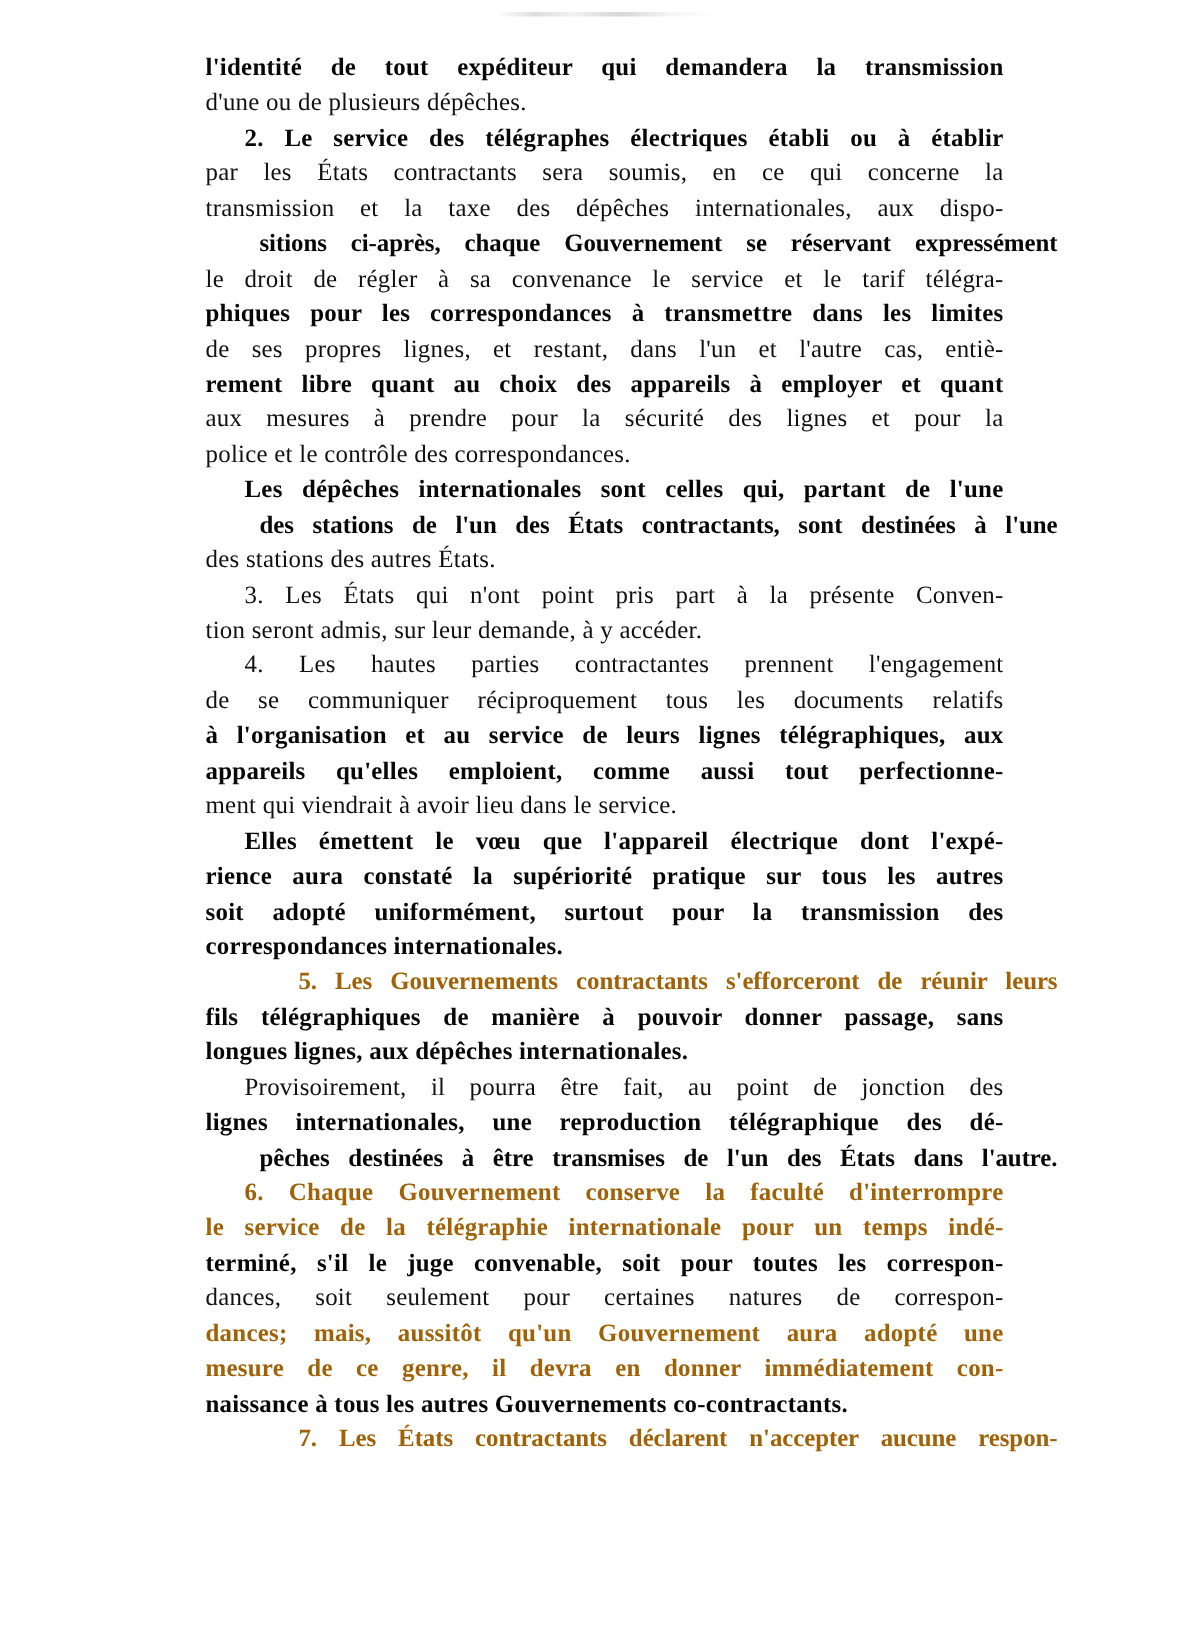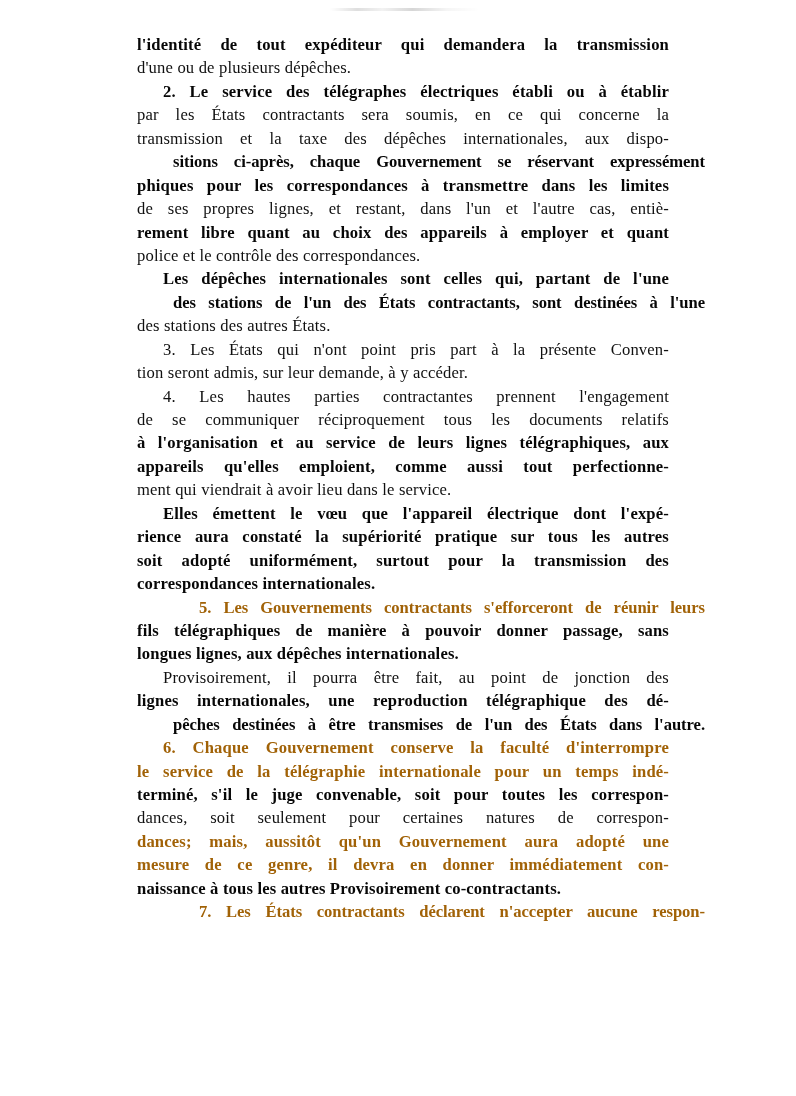--- a/index.html
+++ b/index.html
@@ -96,23 +96,25 @@
 
   <div id="scan-top-artifact"></div>
 
   <div id="text-column">
       <div class="text-line justify ink-1">l'identité de tout expéditeur qui demandera la transmission</div>
       <div class="text-line flush-left ink-0">d'une ou de plusieurs dépêches.</div>
       <div class="text-line justify indent ink-1">2. Le service des télégraphes électriques établi ou à établir</div>
       <div class="text-line justify ink-0">par les États contractants sera soumis, en ce qui concerne la</div>
       <div class="text-line justify ink-0">transmission et la taxe des dépêches internationales, aux dispo-</div>
       <div class="text-line justify tight ink-1">sitions ci-après, chaque Gouvernement se réservant expressément</div>
+      <div class="text-line justify ink-0">le droit de régler à sa convenance le service et le tarif télégra-</div>
       <div class="text-line justify ink-1">phiques pour les correspondances à transmettre dans les limites</div>
       <div class="text-line justify ink-0">de ses propres lignes, et restant, dans l'un et l'autre cas, entiè-</div>
       <div class="text-line justify ink-1">rement libre quant au choix des appareils à employer et quant</div>
+      <div class="text-line justify ink-0">aux mesures à prendre pour la sécurité des lignes et pour la</div>
       <div class="text-line flush-left ink-0">police et le contrôle des correspondances.</div>
       <div class="text-line justify indent ink-1">Les dépêches internationales sont celles qui, partant de l'une</div>
       <div class="text-line justify tight ink-1">des stations de l'un des États contractants, sont destinées à l'une</div>
       <div class="text-line flush-left ink-0">des stations des autres États.</div>
       <div class="text-line justify indent ink-0">3. Les États qui n'ont point pris part à la présente Conven-</div>
       <div class="text-line flush-left ink-0">tion seront admis, sur leur demande, à y accéder.</div>
       <div class="text-line justify indent ink-0">4. Les hautes parties contractantes prennent l'engagement</div>
       <div class="text-line justify ink-0">de se communiquer réciproquement tous les documents relatifs</div>
       <div class="text-line justify ink-1">à l'organisation et au service de leurs lignes télégraphiques, aux</div>
       <div class="text-line justify ink-1">appareils qu'elles emploient, comme aussi tout perfectionne-</div>
@@ -126,17 +128,17 @@
       <div class="text-line flush-left ink-1">longues lignes, aux dépêches internationales.</div>
       <div class="text-line justify indent ink-0">Provisoirement, il pourra être fait, au point de jonction des</div>
       <div class="text-line justify ink-1">lignes internationales, une reproduction télégraphique des dé-</div>
       <div class="text-line justify tight ink-1">pêches destinées à être transmises de l'un des États dans l'autre.</div>
       <div class="text-line justify indent ink-3">6. Chaque Gouvernement conserve la faculté d'interrompre</div>
       <div class="text-line justify ink-3">le service de la télégraphie internationale pour un temps indé-</div>
       <div class="text-line justify ink-1">terminé, s'il le juge convenable, soit pour toutes les correspon-</div>
       <div class="text-line justify ink-0">dances, soit seulement pour certaines natures de correspon-</div>
       <div class="text-line justify ink-3">dances; mais, aussitôt qu'un Gouvernement aura adopté une</div>
       <div class="text-line justify ink-3">mesure de ce genre, il devra en donner immédiatement con-</div>
-      <div class="text-line flush-left ink-1">naissance à tous les autres Provisoirement co-contractants.</div>
+      <div class="text-line flush-left ink-1">naissance à tous les autres Gouvernements co-contractants.</div>
       <div class="text-line justify indent tight ink-3">7. Les États contractants déclarent n'accepter aucune respon-</div>
     </div>
 
 </div>
 
 </body></html>

